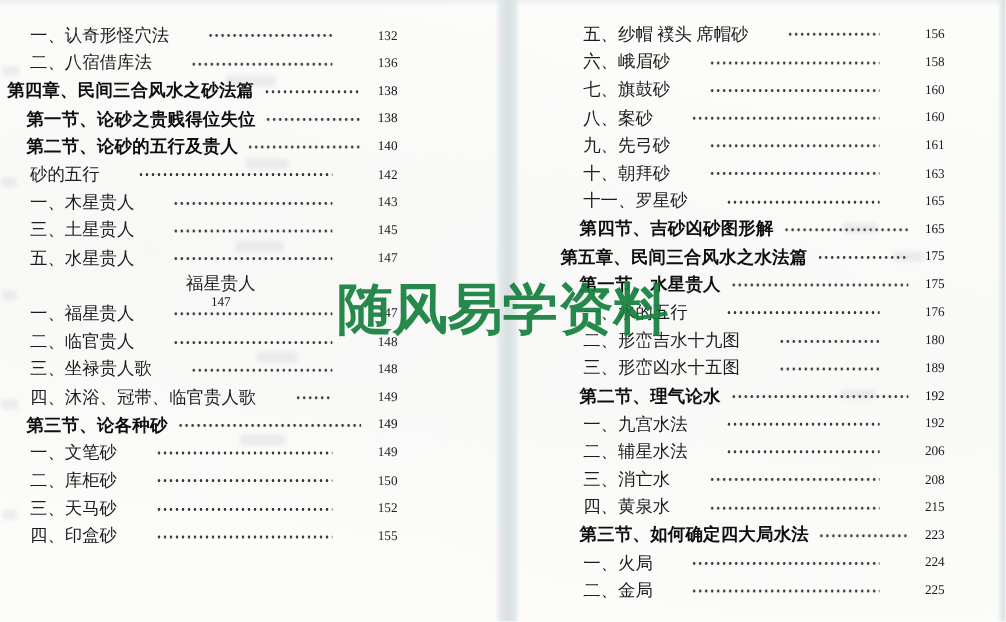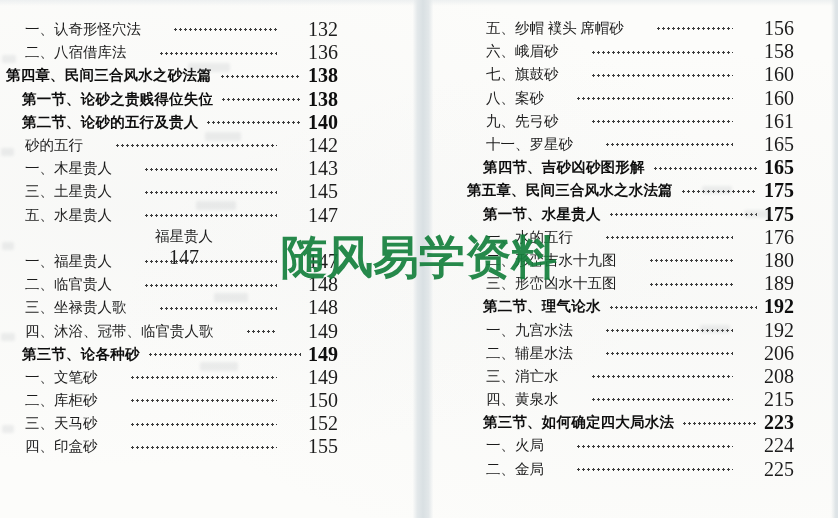--- a/index.html
+++ b/index.html
@@ -75,24 +75,24 @@
     margin: 0 7px 0 8px;
     background-image: radial-gradient(circle, #3c3c3c 1.05px, transparent 1.35px);
     background-size: 5px 7px;
     background-repeat: repeat-x;
     background-position: left 55%;
     min-width: 12px;
   }
   .toc-page {
     width: 30px;
     text-align: center;
-    font-size: 20px;
+    font-size: 11px;
     white-space: nowrap;
   }
-  .toc-row.bold .toc-page { font-weight: 700; }
+  .toc-row.bold .toc-page { font-weight: 400; }
   
   .watermark {
     position: absolute;
     left: 281px;
     top: 232px;
     font-family: "Liberation Sans", "DejaVu Sans", sans-serif;
     font-weight: 700;
     font-size: 46px;
     line-height: 1.1;
     letter-spacing: 0px;
@@ -233,20 +233,25 @@
     </div>
     <div class="toc-row level-item">
       <span class="toc-title">八、案砂</span>
       <span class="toc-leader"></span>
       <span class="toc-page">160</span>
     </div>
     <div class="toc-row level-item">
       <span class="toc-title">九、先弓砂</span>
       <span class="toc-leader"></span>
       <span class="toc-page">161</span>
+    </div>
+    <div class="toc-row level-item">
+      <span class="toc-title">十、朝拜砂</span>
+      <span class="toc-leader"></span>
+      <span class="toc-page">163</span>
     </div>
     <div class="toc-row level-item">
       <span class="toc-title">十一、罗星砂</span>
       <span class="toc-leader"></span>
       <span class="toc-page">165</span>
     </div>
     <div class="toc-row level-section bold">
       <span class="toc-title">第四节、吉砂凶砂图形解</span>
       <span class="toc-leader"></span>
       <span class="toc-page">165</span>

